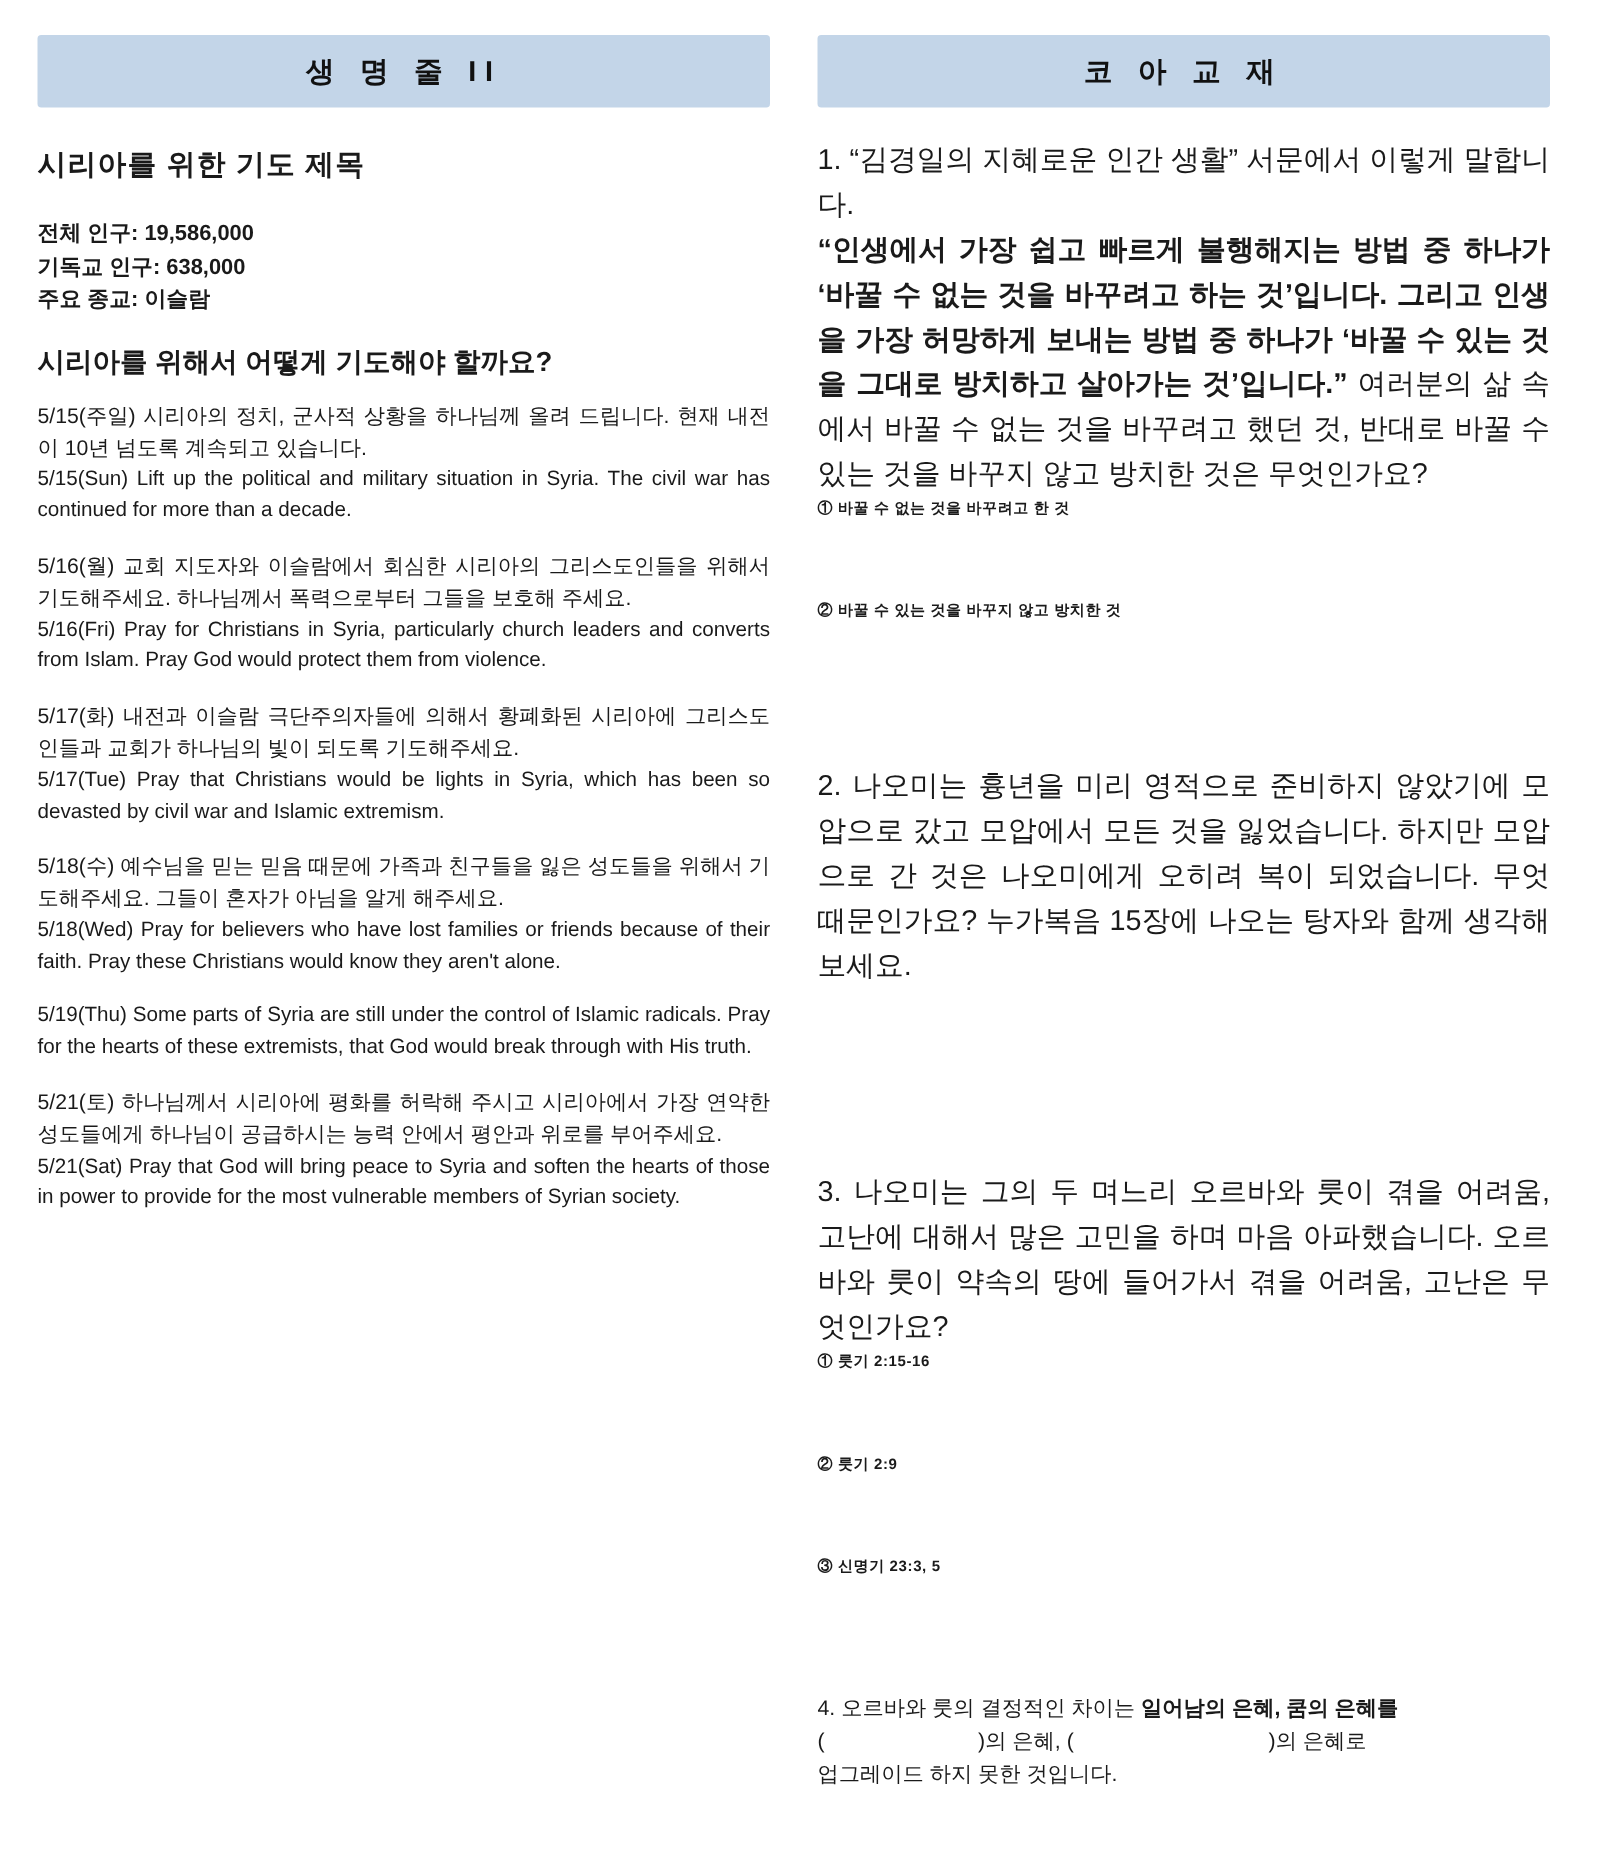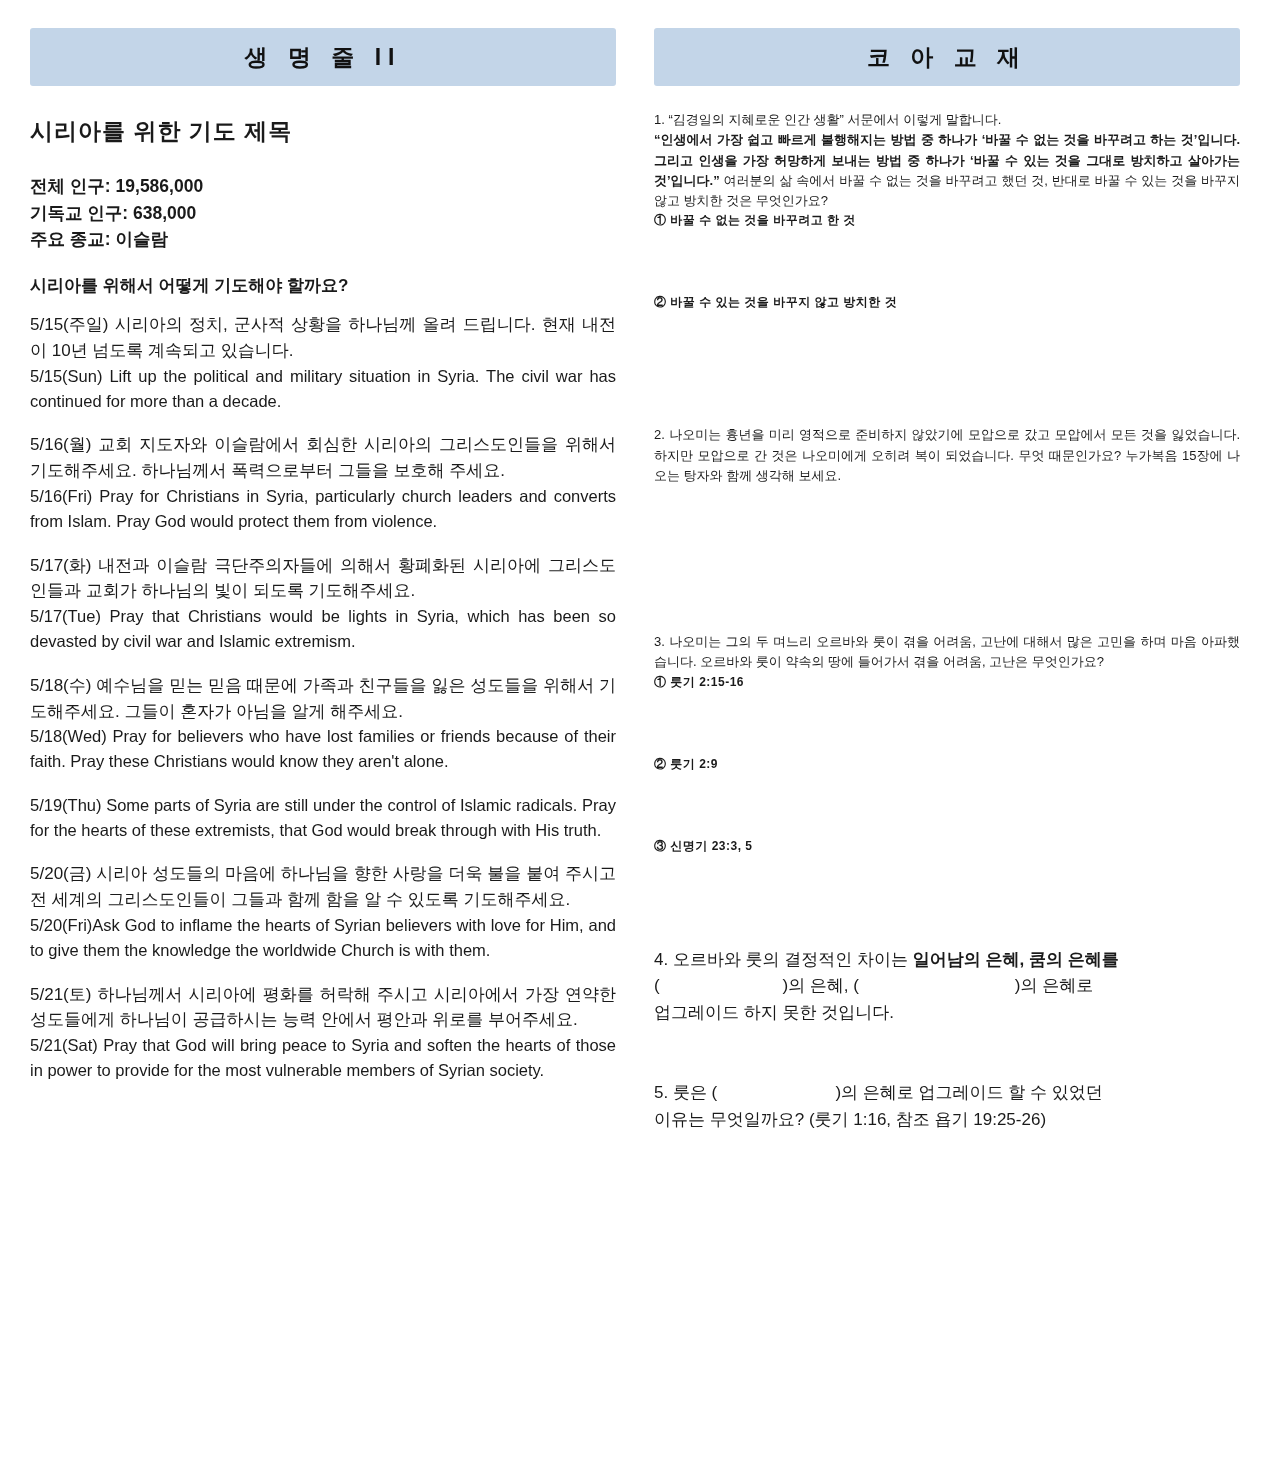--- a/index.html
+++ b/index.html
@@ -46,21 +46,21 @@
     margin: 30px 0 26px 0;
     letter-spacing: 1px;
   }
   .stats {
     font-size: 17.5px;
     font-weight: bold;
     line-height: 1.52;
     margin-bottom: 20px;
   }
   .qline {
-    font-size: 17px;
+    font-size: 22px;
     font-weight: bold;
     line-height: 1.5;
     margin-bottom: 14px;
   }
   .entry {
     margin-bottom: 19px;
   }
   .ko {
     font-size: 17px;
     line-height: 1.52;
@@ -69,21 +69,21 @@
     margin: 0;
   }
   .en {
     font-size: 16.5px;
     line-height: 1.5;
     text-align: justify;
     margin: 0;
   }
   
   .qnum {
-    font-size: 13px;
+    font-size: 23px;
     line-height: 1.56;
     text-align: justify;
     text-justify: inter-character;
     margin: 0;
   }
   .qnum b { font-weight: bold; }
   .q-block { margin-bottom: 4px; margin-top: 28px; }
   .sub {
     font-size: 12px;
     font-weight: bold;
@@ -140,24 +140,20 @@
       <p class="en">5/17(Tue) Pray that Christians would be lights in Syria, which has been so devasted by civil war and Islamic extremism.</p>
     </div>
     <div class="entry">
       <p class="ko">5/18(수) 예수님을 믿는 믿음 때문에 가족과 친구들을 잃은 성도들을 위해서 기도해주세요. 그들이 혼자가 아님을 알게 해주세요.</p>
       <p class="en">5/18(Wed) Pray for believers who have lost families or friends because of their faith. Pray these Christians would know they aren't alone.</p>
     </div>
     <div class="entry">
       <p class="en">5/19(Thu) Some parts of Syria are still under the control of Islamic radicals. Pray for the hearts of these extremists, that God would break through with His truth.</p>
     </div>
     <div class="entry">
-      <p class="ko">5/20(금) 시리아 성도들의 마음에 하나님을 향한 사랑을 더욱 불을 붙여 주시고 전 세계의 그리스도인들이 그들과 함께 함을 알 수 있도록 기도해주세요.</p>
-      <p class="en">5/20(Fri)Ask God to inflame the hearts of Syrian believers with love for Him, and to give them the knowledge the worldwide Church is with them.</p>
-    </div>
-    <div class="entry">
       <p class="ko">5/21(토) 하나님께서 시리아에 평화를 허락해 주시고 시리아에서 가장 연약한 성도들에게 하나님이 공급하시는 능력 안에서 평안과 위로를 부어주세요.</p>
       <p class="en">5/21(Sat) Pray that God will bring peace to Syria and soften the hearts of those in power to provide for the most vulnerable members of Syrian society.</p>
     </div>
   </div>
 
   <div class="col">
     <div class="banner">
       <span class="banner-text">코 아 교 재</span>
     </div>
 

